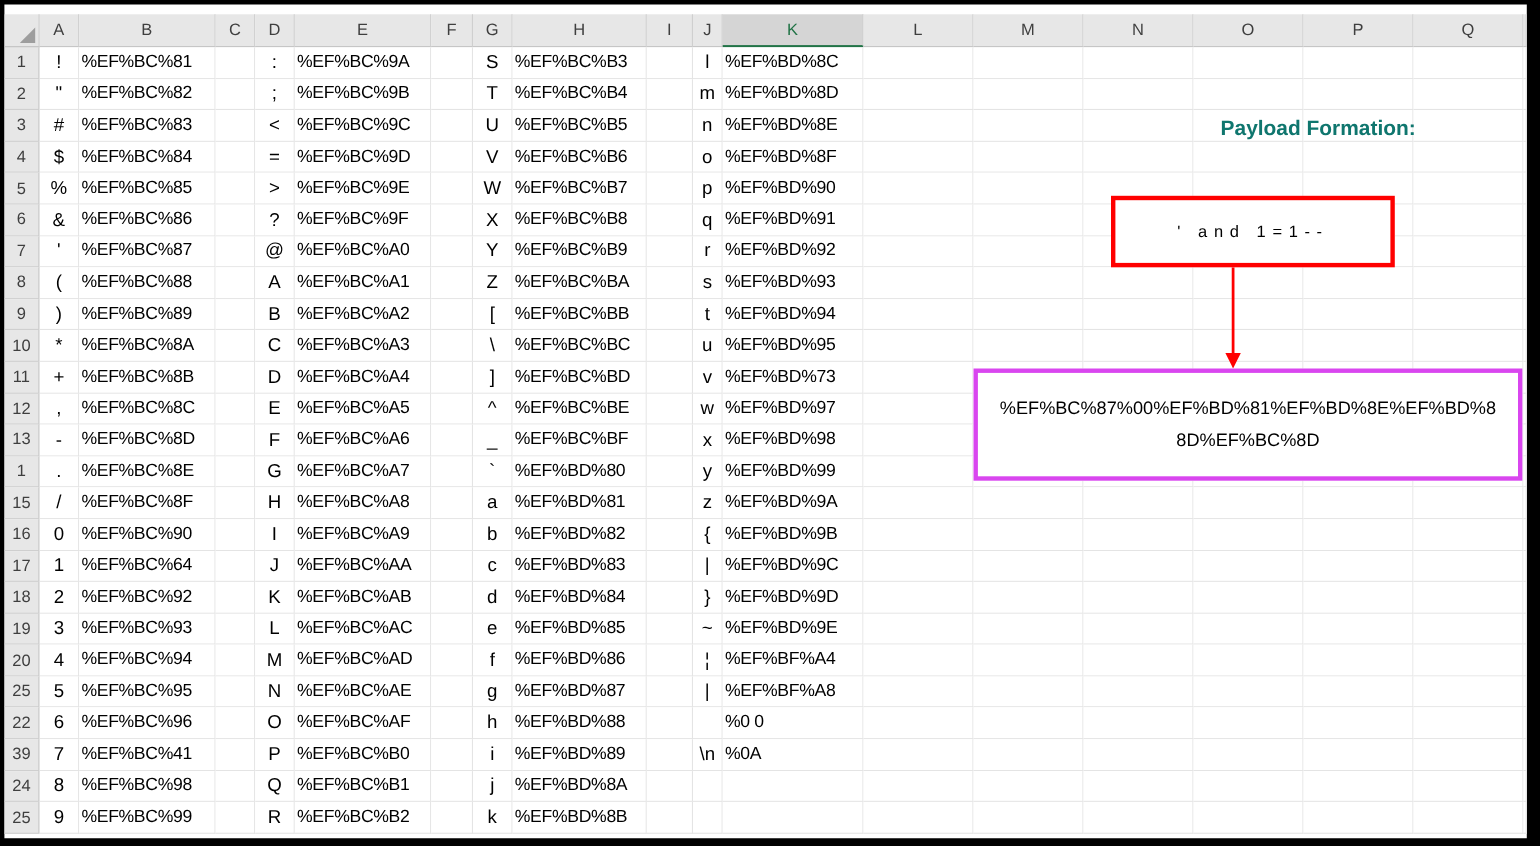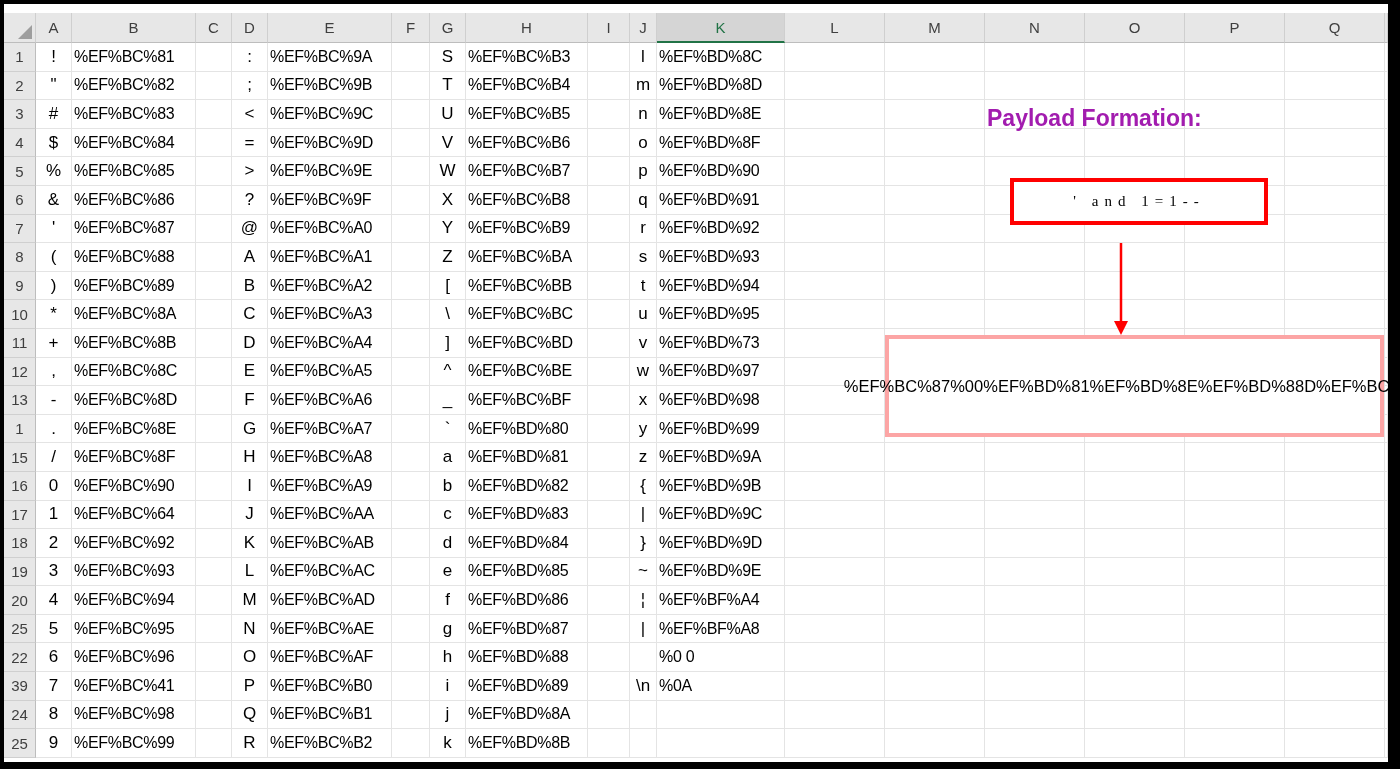--- a/index.html
+++ b/index.html
@@ -54,36 +54,36 @@
     border-bottom:1px solid #e4e4e4;
     display:flex; align-items:center; justify-content:center;
     overflow:hidden; white-space:nowrap;
     color:#000000;
   }
   .cell.char { font-size:17px; }
   .cell.code { justify-content:flex-start; padding-left:2px; font-size:16px; letter-spacing:-0.3px; }
   .overlay { position:absolute; left:0; top:0; right:0; bottom:0; pointer-events:none; }
   .pf-title {
     position:absolute; left:983px; top:100px; width:300px; height:28px;
-    text-align:left; font-weight:bold; font-size:23px; color:#a21caf;
+    text-align:right; font-weight:bold; font-size:19px; color:#0f766e;
     line-height:28px;
   }
   .box-src {
-    position:absolute; left:1006px; top:174px; width:258px; height:47px;
+    position:absolute; left:1006px; top:174px; width:258px; height:65px;
     border:4px solid #FF0000;
     display:flex; align-items:center; justify-content:center;
-    font-family:Liberation Serif, serif;
+    font-family:Liberation Sans, sans-serif;
     font-size:15px; letter-spacing:6px; color:#000;
     background:#ffffff;
   }
   .arrow-svg { position:absolute; left:1100px; top:239px; }
   .box-payload {
     position:absolute; left:881px; top:331px; width:499px; height:102px;
-    border:4px solid #fca5a5;
-    display:flex; align-items:center; justify-content:center;
+    border:4px solid #d946ef;
+    display:flex; flex-direction:column; align-items:center; justify-content:center;
     font-size:16.5px; line-height:29px; color:#000;
     background:#ffffff; white-space:nowrap;
   }
 </style>
 </head>
 <body>
 
 <div class="frame">
   <div class="sheet">
     <div class="grid" id="grid">

